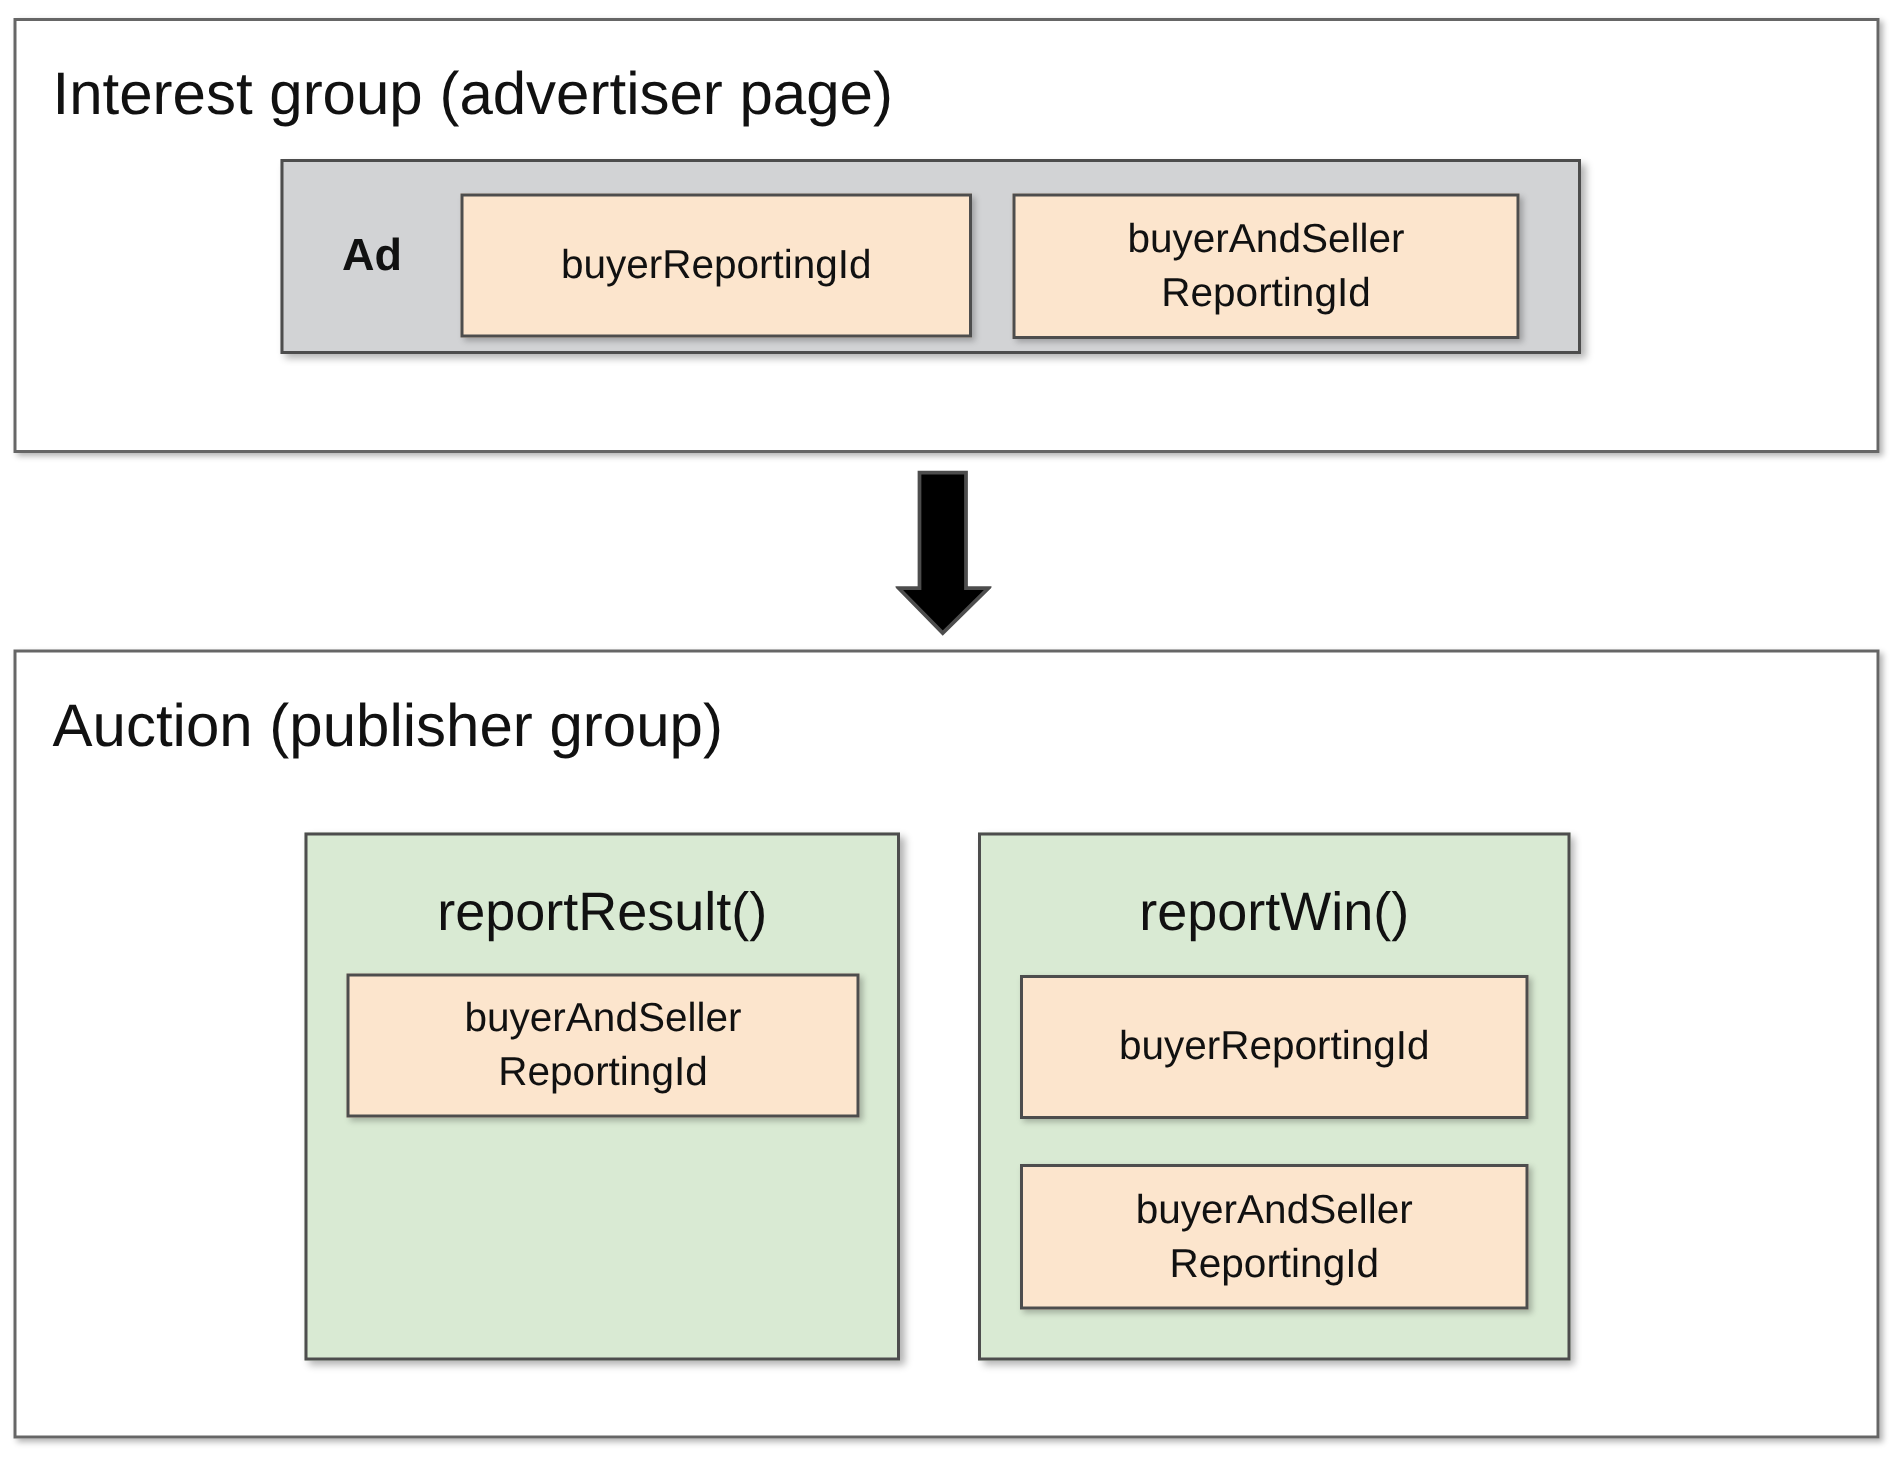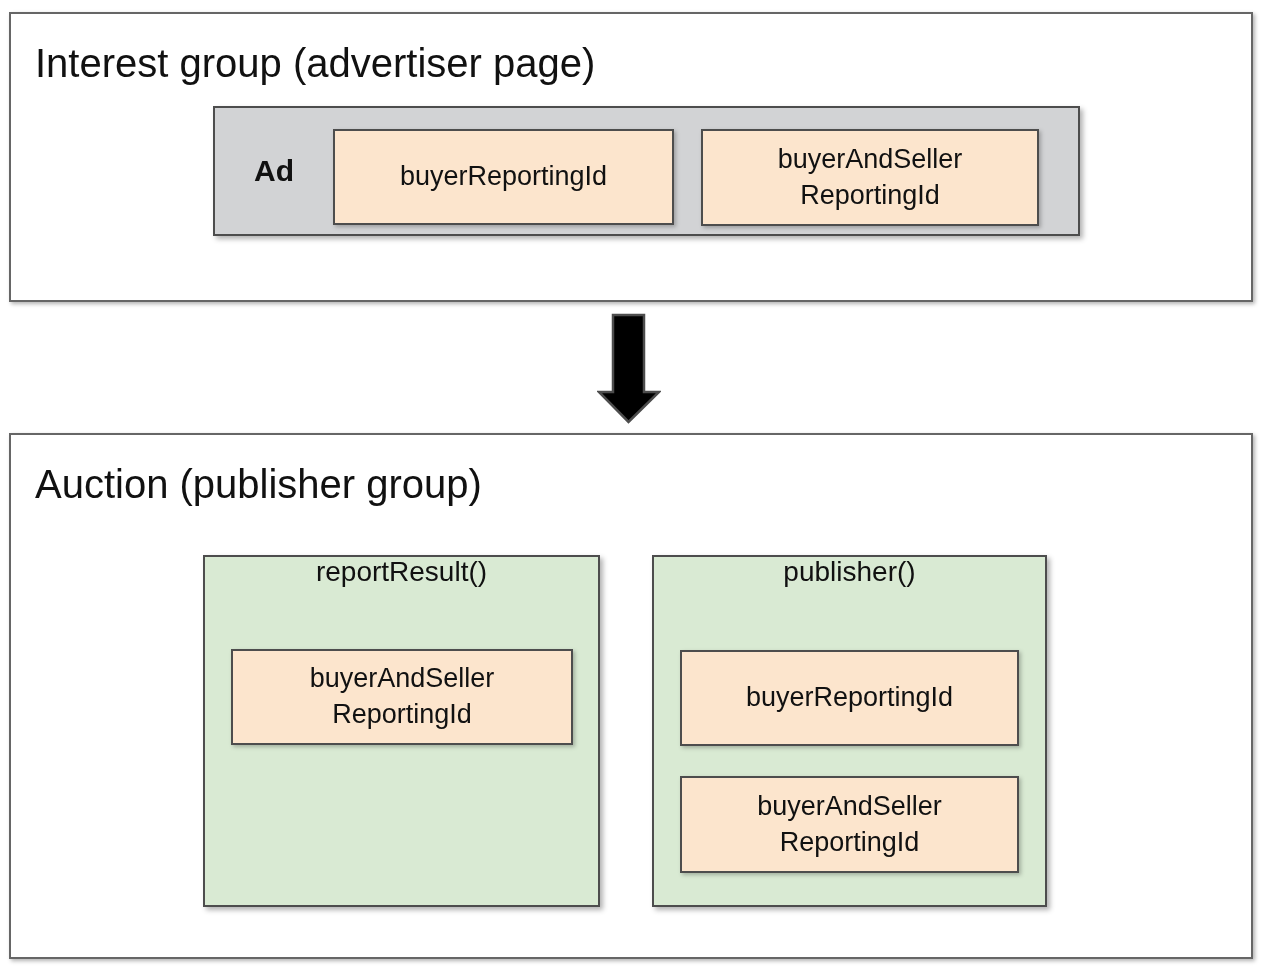--- a/index.html
+++ b/index.html
@@ -28,21 +28,21 @@
     left: 24px;
     top: 27px;
     font-size: 40px;
     line-height: 1.1;
     color: var(--text, #111111);
   }
 
   
   .ad-box {
     position: absolute;
-    left: 202px;
+    left: 176px;
     top: 92px;
     width: 867px;
     height: 130px;
     background: var(--gray-fill, #d2d3d5);
     border: 2px solid var(--box-border, #4d4d4d);
     box-shadow: 3px 3px 5px rgba(0,0,0,0.30);
   }
   .ad-label {
     position: absolute;
     left: 0; top: 0;
@@ -93,22 +93,23 @@
     position: absolute;
     top: 120px;
     height: 352px;
     background: var(--green-fill, #d9ead3);
     border: 2px solid var(--box-border, #4d4d4d);
     box-shadow: 3px 3px 5px rgba(0,0,0,0.30);
   }
   .fn-result { left: 192px; width: 397px; }
   .fn-win    { left: 641px; width: 395px; }
   .fn-title {
+    margin-top: 31px;
     text-align: center;
-    font-size: 28px;
+    font-size: 36px;
     line-height: 1.1;
   }
   .fr-1 { left: 26px; top: 92px;  width: 342px; height: 96px; }
   .fw-1 { left: 26px; top: 93px;  width: 339px; height: 96px; }
   .fw-2 { left: 26px; top: 219px; width: 339px; height: 97px; }
 </style>
 </head>
 <body>
 
 <div>
@@ -139,21 +140,21 @@
 
     <div class="fn-box fn-result">
       <div class="fn-title">reportResult()</div>
       <div class="field fr-1">
         <span class="field-label">buyerAndSeller
 ReportingId</span>
       </div>
     </div>
 
     <div class="fn-box fn-win">
-      <div class="fn-title">publisher()</div>
+      <div class="fn-title">reportWin()</div>
       <div class="field fw-1">
         <span class="field-label">buyerReportingId</span>
       </div>
       <div class="field fw-2">
         <span class="field-label">buyerAndSeller
 ReportingId</span>
       </div>
     </div>
   </section>
 

